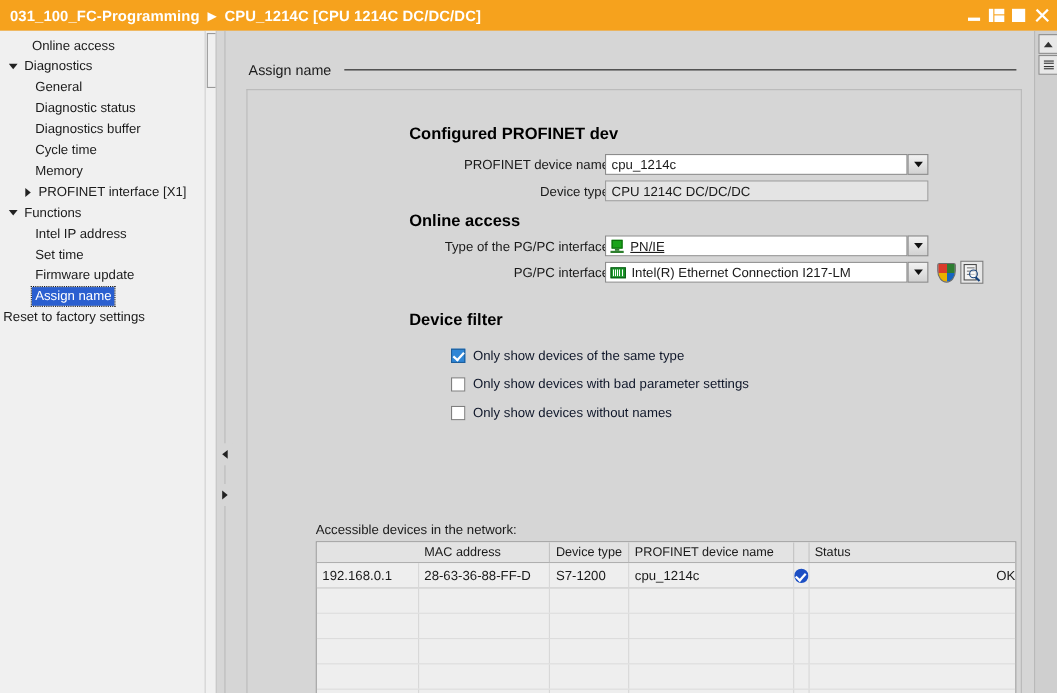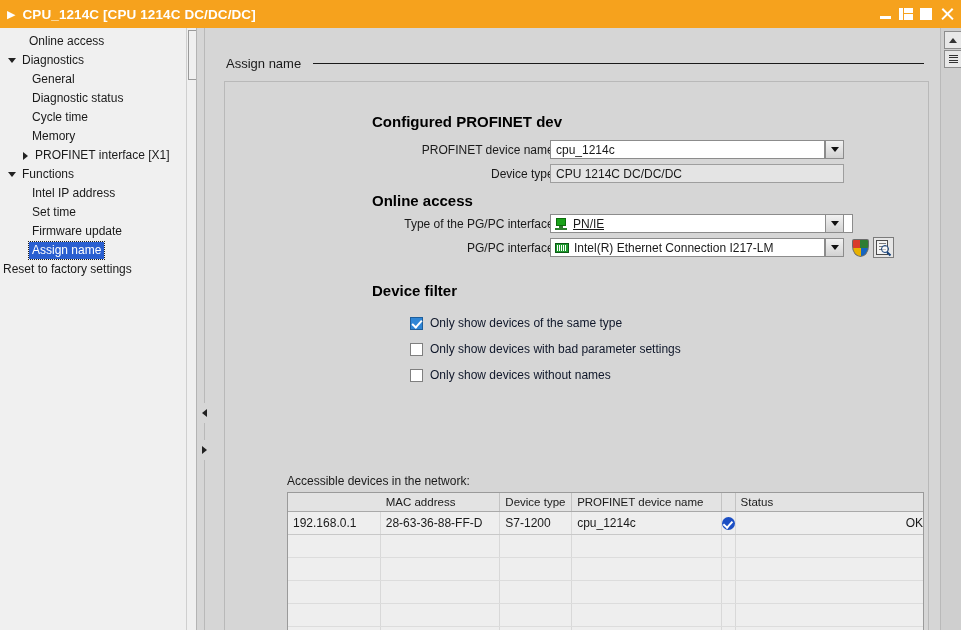--- a/index.html
+++ b/index.html
@@ -191,20 +191,21 @@
   }
   .td.status{padding-left:0;}
   .stxt{padding-left:7px;}
 </style>
 </head>
 <body>
 
 <div class="app">
 
   <div class="titlebar">
+    <span class="tb-text">031_100_FC-Programming</span>
     <span class="tb-sep">▶</span>
     <span class="tb-text" style="padding-left:0">CPU_1214C [CPU 1214C DC/DC/DC]</span>
 
     <div class="tb-controls">
       <div class="wc wc-min"></div>
       <div class="wc wc-rest">
         <span class="r1"></span>
           <span class="r2"></span>
           <span class="r3"></span>
       </div>
@@ -230,20 +231,23 @@
         <span class="tlabel">Diagnostics</span>
       </div>
 
       <div class="tnode" style="padding-left:29px">
         <span class="tlabel">General</span>
       </div>
       <div class="tnode" style="padding-left:29px">
         <span class="tlabel">Diagnostic status</span>
       </div>
       <div class="tnode" style="padding-left:29px">
+        <span class="tlabel">Diagnostics buffer</span>
+      </div>
+      <div class="tnode" style="padding-left:29px">
         <span class="tlabel">Cycle time</span>
       </div>
       <div class="tnode" style="padding-left:29px">
         <span class="tlabel">Memory</span>
       </div>
 
       <div class="tnode" style="padding-left:18px">
         <span class="tw">
             <i class="caret-right"></i>
           </span>
@@ -310,21 +314,21 @@
         </div>
 
       <div class="flabel" style="left:100px;top:82px;width:232px;">Device type:</div>
       <div class="field ro" style="left:325px;top:82px;width:294px;">
         <span class="fv">CPU 1214C DC/DC/DC</span>
       </div>
 
       <div class="section-title" style="left:147px;top:110px;">Online access</div>
 
       <div class="flabel" style="left:70px;top:132px;width:262px;">Type of the PG/PC interface:</div>
-      <div class="field" style="left:325px;top:132px;width:303px;text-decoration:underline;">
+      <div class="field" style="left:325px;top:132px;width:275px;text-decoration:underline;">
         <span class="ic-pc">
           <span class="scr"></span>
             <span class="std"></span>
             <span class="base"></span>
         </span>
         <span class="fv">PN/IE</span>
       </div>
       <div class="ddbtn" style="left:600px;top:132px;">
           <i class="dtri"></i>
         </div>

